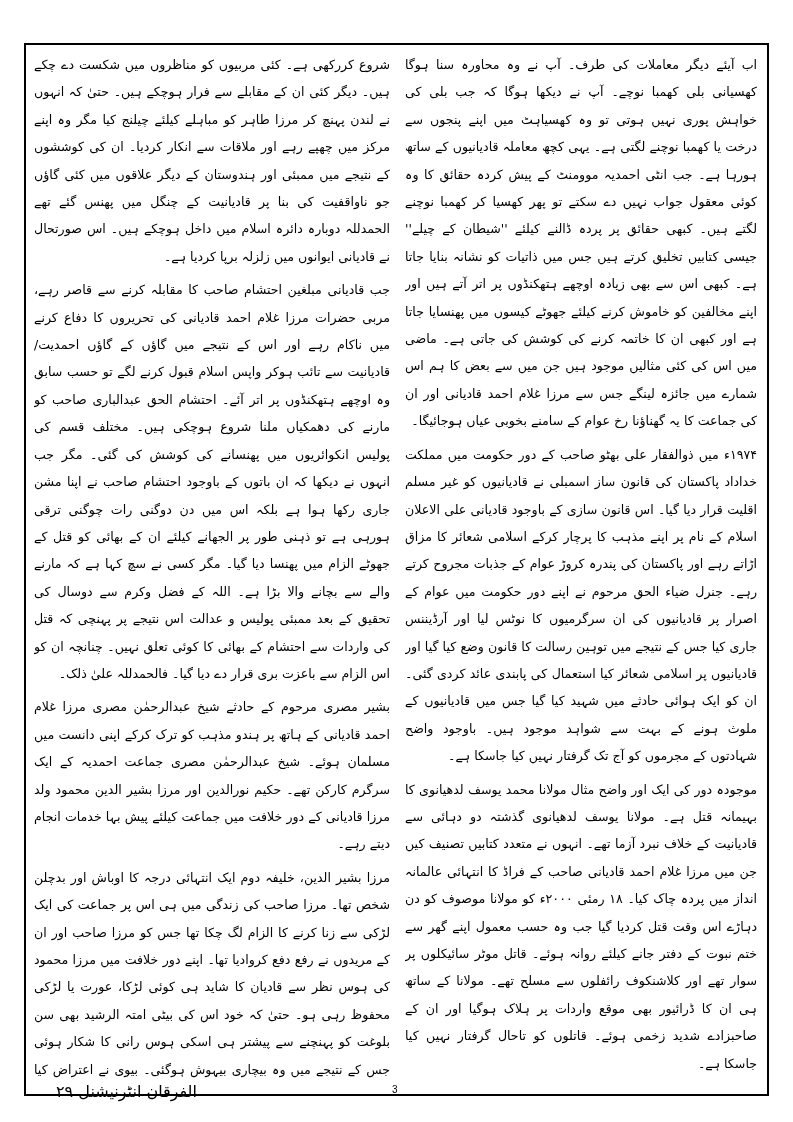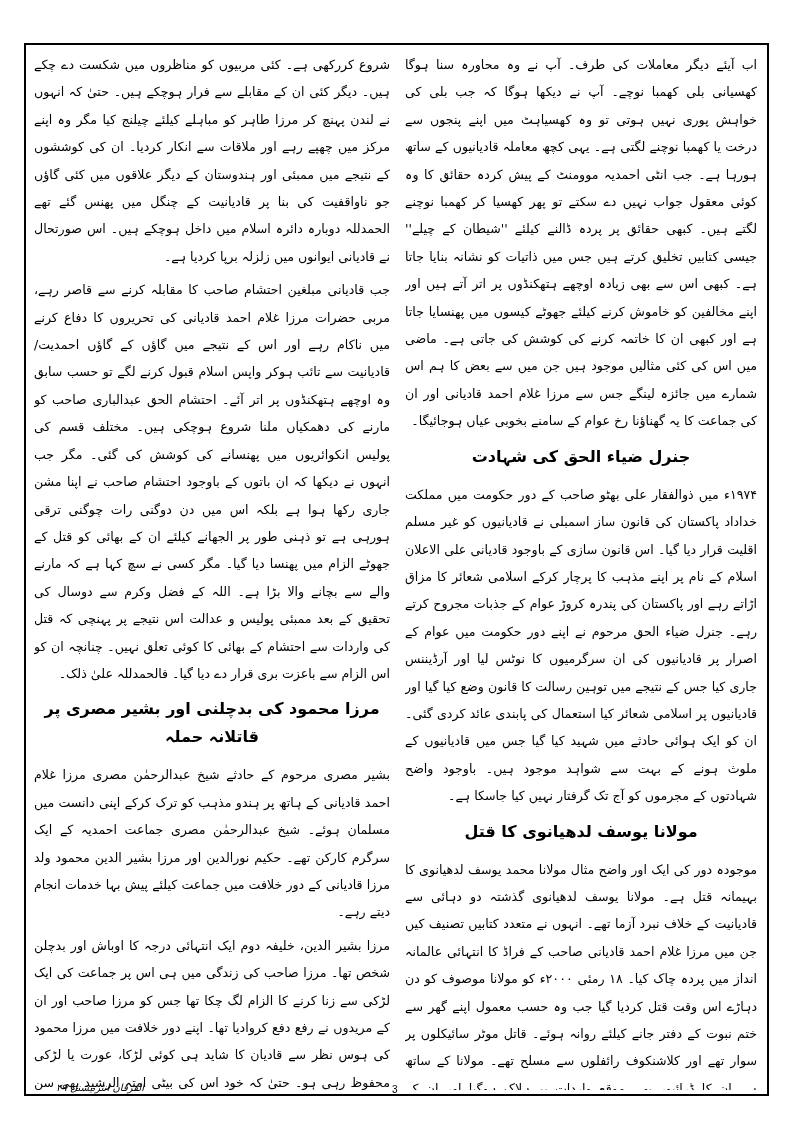--- a/index.html
+++ b/index.html
@@ -7,46 +7,43 @@
          font-family: "DejaVu Sans", sans-serif; color: #000; }
   .frame { position: absolute; left: 24px; top: 43px; width: 745px; height: 1053px;
            border: 2px solid #000; box-sizing: border-box; }
   .col { position: absolute; top: 6px; bottom: 4px; direction: rtl; text-align: justify;
          font-size: 12.6px; line-height: 27.4px; overflow: hidden; }
   .col-right { right: 10px; width: 352px; margin-left: 48px; }
   .col-left { left: 8px; width: 356px; }
   .col p { margin: 0 0 6px 0; text-align-last: right; }
   .col h2 { margin: 8px 0 10px 0; text-align: center; font-size: 16px; font-weight: bold;
             line-height: 28px; }
-  .footer-left { position: absolute; left: 56px; top: 1082px; font-size: 10px;
-                 direction: rtl; font-style: italic; }
+  .footer-left { position: absolute; left: 56px; top: 1082px; font-size: 16px;
+                 direction: rtl; }
   .footer-page { position: absolute; left: 392px; top: 1084px; font-size: 10px;
                  font-family: "Liberation Sans", sans-serif; }
 </style>
 </head>
 <body>
 
 <div class="frame">
 
   <div class="col col-right">
     <p>اب آیئے دیگر معاملات کی طرف۔ آپ نے وہ محاورہ سنا ہوگا کھسیانی بلی کھمبا نوچے۔ آپ نے دیکھا ہوگا کہ جب بلی کی خواہش پوری نہیں ہوتی تو وہ کھسیاہٹ میں اپنے پنجوں سے درخت یا کھمبا نوچنے لگتی ہے۔ یہی کچھ معاملہ قادیانیوں کے ساتھ ہورہا ہے۔ جب انٹی احمدیہ موومنٹ کے پیش کردہ حقائق کا وہ کوئی معقول جواب نہیں دے سکتے تو پھر کھسیا کر کھمبا نوچنے لگتے ہیں۔ کبھی حقائق پر پردہ ڈالنے کیلئے ''شیطان کے چیلے'' جیسی کتابیں تخلیق کرتے ہیں جس میں ذاتیات کو نشانہ بنایا جاتا ہے۔ کبھی اس سے بھی زیادہ اوچھے ہتھکنڈوں پر اتر آتے ہیں اور اپنے مخالفین کو خاموش کرنے کیلئے جھوٹے کیسوں میں پھنسایا جاتا ہے اور کبھی ان کا خاتمہ کرنے کی کوشش کی جاتی ہے۔ ماضی میں اس کی کئی مثالیں موجود ہیں جن میں سے بعض کا ہم اس شمارے میں جائزہ لینگے جس سے مرزا غلام احمد قادیانی اور ان کی جماعت کا یہ گھناؤنا رخ عوام کے سامنے بخوبی عیاں ہوجائیگا۔</p>
 
-    <h2>جنرل ضیاء الحق کی شہادت</h2>
     <p>۱۹۷۴ء میں ذوالفقار علی بھٹو صاحب کے دور حکومت میں مملکت خداداد پاکستان کی قانون ساز اسمبلی نے قادیانیوں کو غیر مسلم اقلیت قرار دیا گیا۔ اس قانون سازی کے باوجود قادیانی علی الاعلان اسلام کے نام پر اپنے مذہب کا پرچار کرکے اسلامی شعائر کا مزاق اڑاتے رہے اور پاکستان کی پندرہ کروڑ عوام کے جذبات مجروح کرتے رہے۔ جنرل ضیاء الحق مرحوم نے اپنے دور حکومت میں عوام کے اصرار پر قادیانیوں کی ان سرگرمیوں کا نوٹس لیا اور آرڈیننس جاری کیا جس کے نتیجے میں توہین رسالت کا قانون وضع کیا گیا اور قادیانیوں پر اسلامی شعائر کیا استعمال کی پابندی عائد کردی گئی۔ ان کو ایک ہوائی حادثے میں شہید کیا گیا جس میں قادیانیوں کے ملوث ہونے کے بہت سے شواہد موجود ہیں۔ باوجود واضح شہادتوں کے مجرموں کو آج تک گرفتار نہیں کیا جاسکا ہے۔</p>
 
-    <h2>مولانا یوسف لدھیانوی کا قتل</h2>
     <p>موجودہ دور کی ایک اور واضح مثال مولانا محمد یوسف لدھیانوی کا بہیمانہ قتل ہے۔ مولانا یوسف لدھیانوی گذشتہ دو دہائی سے قادیانیت کے خلاف نبرد آزما تھے۔ انہوں نے متعدد کتابیں تصنیف کیں جن میں مرزا غلام احمد قادیانی صاحب کے فراڈ کا انتہائی عالمانہ انداز میں پردہ چاک کیا۔ ۱۸ رمئی ۲۰۰۰ء کو مولانا موصوف کو دن دہاڑے اس وقت قتل کردیا گیا جب وہ حسب معمول اپنے گھر سے ختم نبوت کے دفتر جانے کیلئے روانہ ہوئے۔ قاتل موٹر سائیکلوں پر سوار تھے اور کلاشنکوف رائفلوں سے مسلح تھے۔ مولانا کے ساتھ ہی ان کا ڈرائیور بھی موقع واردات پر ہلاک ہوگیا اور ان کے صاحبزادے شدید زخمی ہوئے۔ قاتلوں کو تاحال گرفتار نہیں کیا جاسکا ہے۔</p>
 
   </div>
 
   <div class="col col-left">
     <p>شروع کررکھی ہے۔ کئی مربیوں کو مناظروں میں شکست دے چکے ہیں۔ دیگر کئی ان کے مقابلے سے فرار ہوچکے ہیں۔ حتیٰ کہ انہوں نے لندن پہنچ کر مرزا طاہر کو مباہلے کیلئے چیلنج کیا مگر وہ اپنے مرکز میں چھپے رہے اور ملاقات سے انکار کردیا۔ ان کی کوششوں کے نتیجے میں ممبئی اور ہندوستان کے دیگر علاقوں میں کئی گاؤں جو ناواقفیت کی بنا پر قادیانیت کے چنگل میں پھنس گئے تھے الحمدللہ دوبارہ دائرہ اسلام میں داخل ہوچکے ہیں۔ اس صورتحال نے قادیانی ایوانوں میں زلزلہ برپا کردیا ہے۔</p>
     <p>جب قادیانی مبلغین احتشام صاحب کا مقابلہ کرنے سے قاصر رہے، مربی حضرات مرزا غلام احمد قادیانی کی تحریروں کا دفاع کرنے میں ناکام رہے اور اس کے نتیجے میں گاؤں کے گاؤں احمدیت/قادیانیت سے تائب ہوکر واپس اسلام قبول کرنے لگے تو حسب سابق وہ اوچھے ہتھکنڈوں پر اتر آئے۔ احتشام الحق عبدالباری صاحب کو مارنے کی دھمکیاں ملنا شروع ہوچکی ہیں۔ مختلف قسم کی پولیس انکوائریوں میں پھنسانے کی کوشش کی گئی۔ مگر جب انہوں نے دیکھا کہ ان باتوں کے باوجود احتشام صاحب نے اپنا مشن جاری رکھا ہوا ہے بلکہ اس میں دن دوگنی رات چوگنی ترقی ہورہی ہے تو ذہنی طور پر الجھانے کیلئے ان کے بھائی کو قتل کے جھوٹے الزام میں پھنسا دیا گیا۔ مگر کسی نے سچ کہا ہے کہ مارنے والے سے بچانے والا بڑا ہے۔ اللہ کے فضل وکرم سے دوسال کی تحقیق کے بعد ممبئی پولیس و عدالت اس نتیجے پر پہنچی کہ قتل کی واردات سے احتشام کے بھائی کا کوئی تعلق نہیں۔ چنانچہ ان کو اس الزام سے باعزت بری قرار دے دیا گیا۔ فالحمدللہ علیٰ ذلک۔</p>
 
-    <h2>مرزا محمود کی بدچلنی اور بشیر مصری پر قاتلانہ حملہ</h2>
     <p>بشیر مصری مرحوم کے حادثے شیخ عبدالرحمٰن مصری مرزا غلام احمد قادیانی کے ہاتھ پر ہندو مذہب کو ترک کرکے اپنی دانست میں مسلمان ہوئے۔ شیخ عبدالرحمٰن مصری جماعت احمدیہ کے ایک سرگرم کارکن تھے۔ حکیم نورالدین اور مرزا بشیر الدین محمود ولد مرزا قادیانی کے دور خلافت میں جماعت کیلئے پیش بہا خدمات انجام دیتے رہے۔</p>
     <p>مرزا بشیر الدین، خلیفہ دوم ایک انتہائی درجہ کا اوباش اور بدچلن شخص تھا۔ مرزا صاحب کی زندگی میں ہی اس پر جماعت کی ایک لڑکی سے زنا کرنے کا الزام لگ چکا تھا جس کو مرزا صاحب اور ان کے مریدوں نے رفع دفع کروادیا تھا۔ اپنے دور خلافت میں مرزا محمود کی ہوس نظر سے قادیان کا شاید ہی کوئی لڑکا، عورت یا لڑکی محفوظ رہی ہو۔ حتیٰ کہ خود اس کی بیٹی امتہ الرشید بھی سن بلوغت کو پہنچنے سے پیشتر ہی اسکی ہوس رانی کا شکار ہوئی جس کے نتیجے میں وہ بیچاری بیہوش ہوگئی۔ بیوی نے اعتراض کیا کہ:</p>
 
   </div>
 
 </div>
 
 <div class="footer-left">الفرقان انٹرنیشنل ۲۹</div>
 <div class="footer-page">3</div>
 

